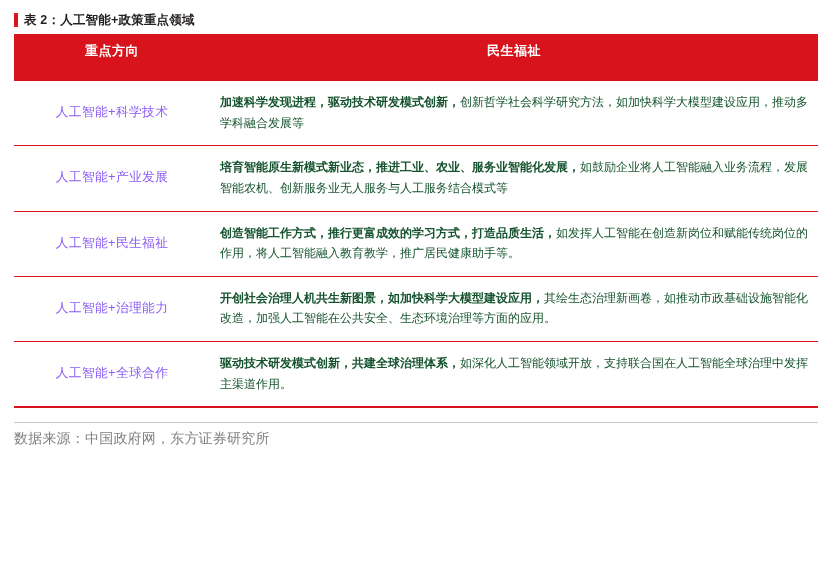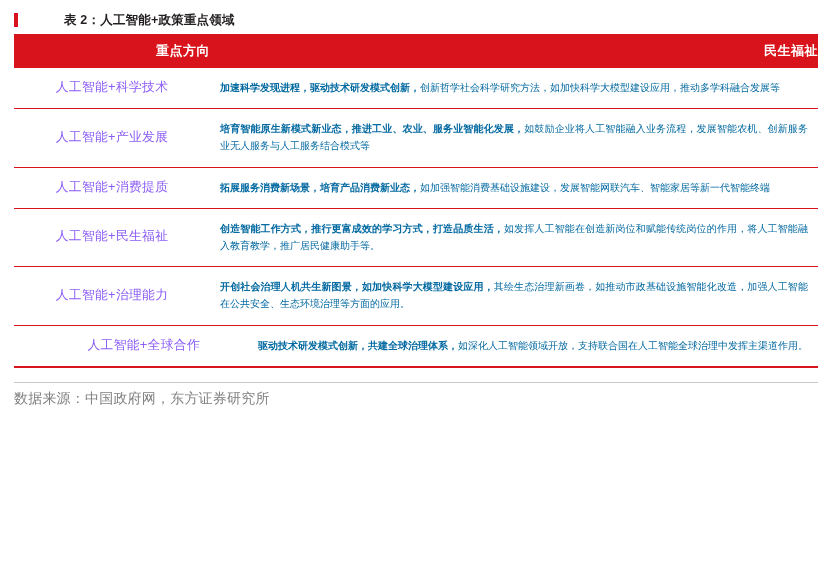--- a/index.html
+++ b/index.html
@@ -18,21 +18,20 @@
     width: 832px; height: 575px;
     padding: 10px 14px 0 14px;
     position: relative;
   }
   
   .caption-row {
     display: flex;
     align-items: center;
     height: 20px;
     margin-bottom: 4px;
-    gap: 40px;
   }
   .caption-bar {
     width: 4px; height: 14px;
     background: #d9131b;
     margin-right: 6px;
   }
   .caption-text {
     font-size: 12.5px;
     font-weight: bold;
     color: #231f20;
@@ -44,45 +43,44 @@
     border-collapse: collapse;
     border-top: 2.5px solid #d9131b;
     border-bottom: 2.5px solid #d9131b;
     table-layout: fixed;
   }
   .tbl thead th {
     background: #d9131b;
     color: #ffffff;
     font-size: 13px;
     font-weight: bold;
-    text-align: right;
-    padding: 6px 0 8px 0;
+    text-align: center;
+    padding: 6px 0 21px 0;
     letter-spacing: 0.5px;
     border: none;
   }
   .tbl tbody td {
     border-bottom: 1px solid #d9131b;
     vertical-align: middle;
     padding: 11px 10px 12px 10px;
   }
   .tbl tbody tr:last-child td {
     border-bottom: none;
-    text-align: right;
   }
   td.col-dir {
     width: 196px;
     text-align: center;
     font-size: 12.8px;
     color: #8b5cf6;
     letter-spacing: 0.3px;
   }
   td.col-detail {
-    font-size: 10px;
+    font-size: 12px;
     line-height: 1.72;
-    color: #0369a1;
+    color: #14532d;
     text-align: justify;
     padding-left: 12px;
     padding-right: 14px;
   }
   td.col-detail b { font-weight: bold; }
   
   .footer-sep {
     width: 804px;
     border-top: 1px solid #c9c9c9;
     margin-top: 14px;
@@ -114,24 +112,20 @@
     <tbody>
       <tr>
         <td class="col-dir">人工智能+科学技术</td>
         <td class="col-detail"><b>加速科学发现进程，驱动技术研发模式创新，</b><span>创新哲学社会科学研究方法，如加快科学大模型建设应用，推动多学科融合发展等</span></td>
       </tr>
       <tr>
         <td class="col-dir">人工智能+产业发展</td>
         <td class="col-detail"><b>培育智能原生新模式新业态，推进工业、农业、服务业智能化发展，</b><span>如鼓励企业将人工智能融入业务流程，发展智能农机、创新服务业无人服务与人工服务结合模式等</span></td>
       </tr>
       <tr>
-        <td class="col-dir">人工智能+消费提质</td>
-        <td class="col-detail"><b>拓展服务消费新场景，培育产品消费新业态，</b><span>如加强智能消费基础设施建设，发展智能网联汽车、智能家居等新一代智能终端</span></td>
-      </tr>
-      <tr>
         <td class="col-dir">人工智能+民生福祉</td>
         <td class="col-detail"><b>创造智能工作方式，推行更富成效的学习方式，打造品质生活，</b><span>如发挥人工智能在创造新岗位和赋能传统岗位的作用，将人工智能融入教育教学，推广居民健康助手等。</span></td>
       </tr>
       <tr>
         <td class="col-dir">人工智能+治理能力</td>
         <td class="col-detail"><b>开创社会治理人机共生新图景，如加快科学大模型建设应用，</b><span>其绘生态治理新画卷，如推动市政基础设施智能化改造，加强人工智能在公共安全、生态环境治理等方面的应用。</span></td>
       </tr>
       <tr>
         <td class="col-dir">人工智能+全球合作</td>
         <td class="col-detail"><b>驱动技术研发模式创新，共建全球治理体系，</b><span>如深化人工智能领域开放，支持联合国在人工智能全球治理中发挥主渠道作用。</span></td>

